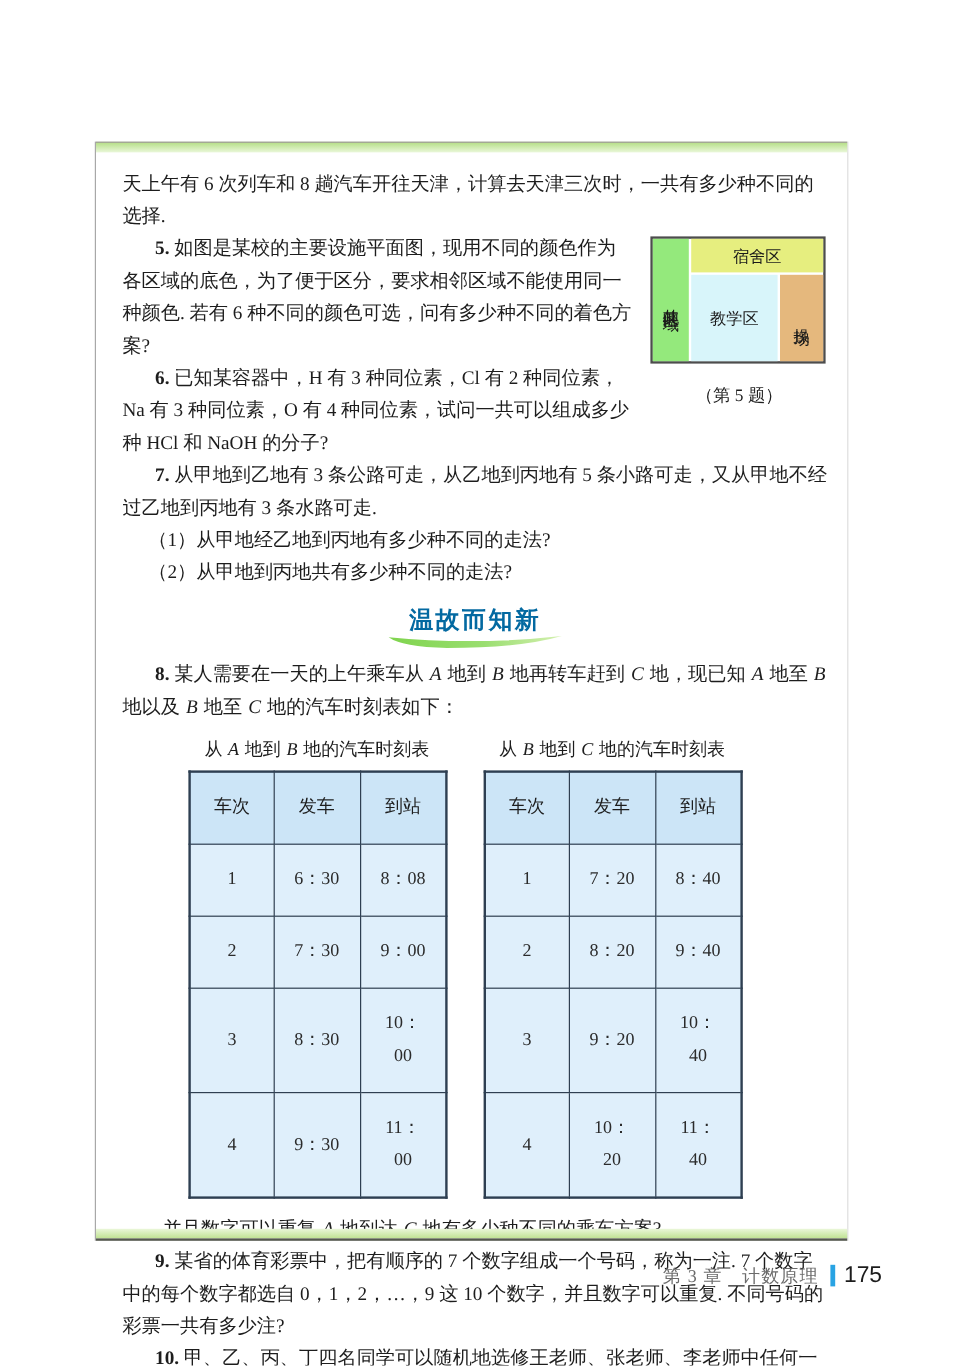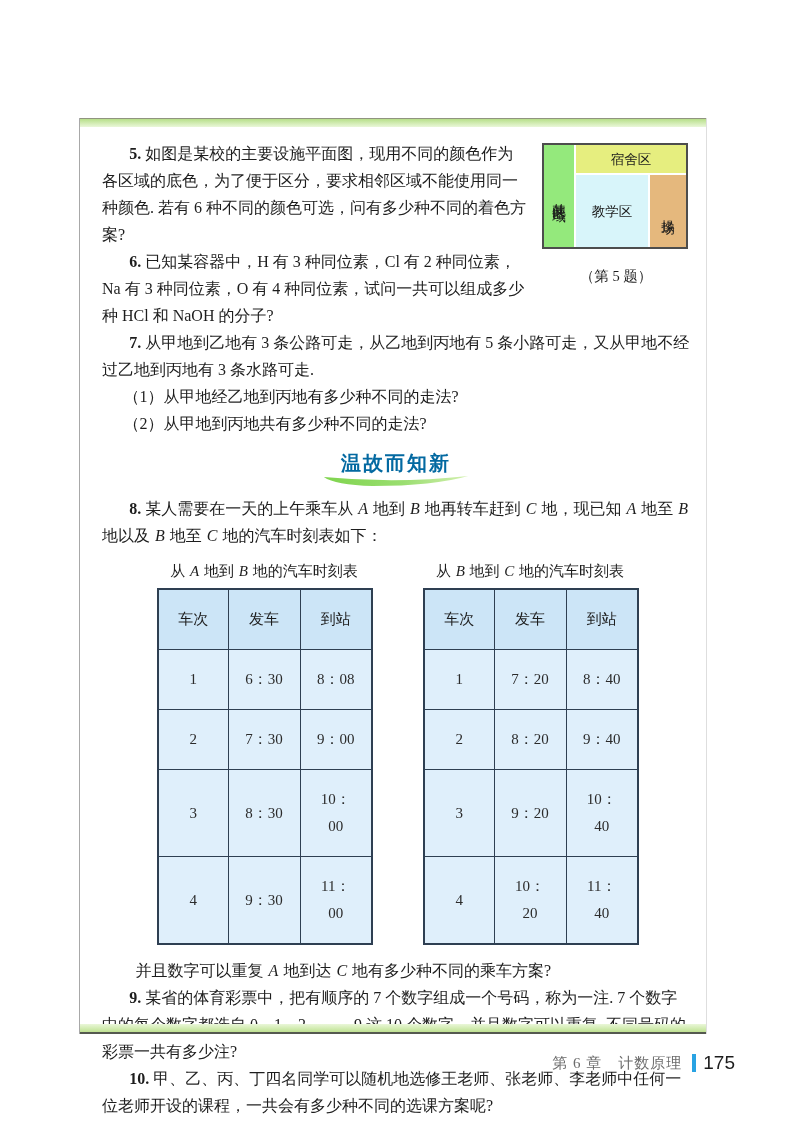--- a/index.html
+++ b/index.html
@@ -51,21 +51,21 @@
   
   .review{text-align:center;margin:13px 0 17px 0;}
   .review .chip{position:relative;display:inline-block;padding:0 6px;}
   .review .chip-label{
     position:relative;z-index:2;font-family:"Liberation Sans","DejaVu Sans",sans-serif;
     font-weight:bold;font-size:20px;letter-spacing:2px;color:#0369a1;
   }
   .review svg{position:absolute;left:-14px;right:-14px;bottom:-9px;width:calc(100% + 28px);height:14px;z-index:1;}
 
   
-  .tables{display:flex;gap:52px;margin:12px 0 0 55px;}
+  .tables{display:flex;gap:32px;margin:12px 0 0 55px;}
   .tbl-wrap{width:214px;}
   .tbl-title{text-align:center;font-size:15px;line-height:20px;margin-bottom:7px;text-indent:0;}
   table.tt{border-collapse:collapse;width:214px;border:2px solid #2e3f52;table-layout:fixed;}
   table.tt th,table.tt td{
     border:1px solid #2e3f52;height:27px;text-align:center;vertical-align:middle;
     font-size:15px;padding:16px;
   }
   table.tt th{background:#cce5f7;font-weight:normal;font-family:"Liberation Serif","DejaVu Serif",serif;}
   table.tt td{background:#dfeffb;font-family:"Liberation Serif","DejaVu Serif",serif;color:#2b2b2b;}
   col.c1{width:70px;} col.c2{width:72px;} col.c3{width:72px;}
@@ -80,20 +80,21 @@
   .footer .pnum{font-family:"Liberation Sans","DejaVu Sans",sans-serif;font-size:19px;color:#1c1c1c;}
 </style>
 </head>
 <body>
 
 <div class="sheet">
   <div class="bar-top"></div>
 
   <div class="content">
 
+    <p class="cont"><span>天上午有 6 次列车和 8 趟汽车开往天津，计算去天津三次时，一共有多少种不同的选择.</span></p>
 
     <div class="fig5">
       <div class="map">
         <div class="reg reg-other vertical" style="background:#94e97c">其他区域</div>
         <div class="reg reg-dorm" style="background:#e6ee7f">宿舍区</div>
         <div class="reg reg-teach" style="background:#d8f5fa">教学区</div>
         <div class="reg reg-play vertical" style="background:#e5b87d">操场</div>
       </div>
       <p class="caption">（第 5 题）</p>
     </div>
@@ -203,16 +204,16 @@
     <p class="q-after"><span>并且数字可以重复 </span><span class="run-i">A</span><span> 地到达 </span><span class="run-i">C</span><span> 地有多少种不同的乘车方案?</span></p>
     <p class="para"><span class="run-b">9.</span><span> 某省的体育彩票中，把有顺序的 7 个数字组成一个号码，称为一注. 7 个数字中的每个数字都选自 0，1，2，…，9 这 10 个数字，并且数字可以重复. 不同号码的彩票一共有多少注?</span></p>
     <p class="para"><span class="run-b">10.</span><span> 甲、乙、丙、丁四名同学可以随机地选修王老师、张老师、李老师中任何一位老师开设的课程，一共会有多少种不同的选课方案呢?</span></p>
 
   </div>
 
   <div class="bar-bottom"></div>
 </div>
 
 <div class="footer">
-  <span class="chap">第 6 章　计数原理</span>
+  <span class="chap">第 3 章　计数原理</span>
   <span class="rule"></span>
   <span class="pnum">175</span>
 </div>
 
 </body></html>

